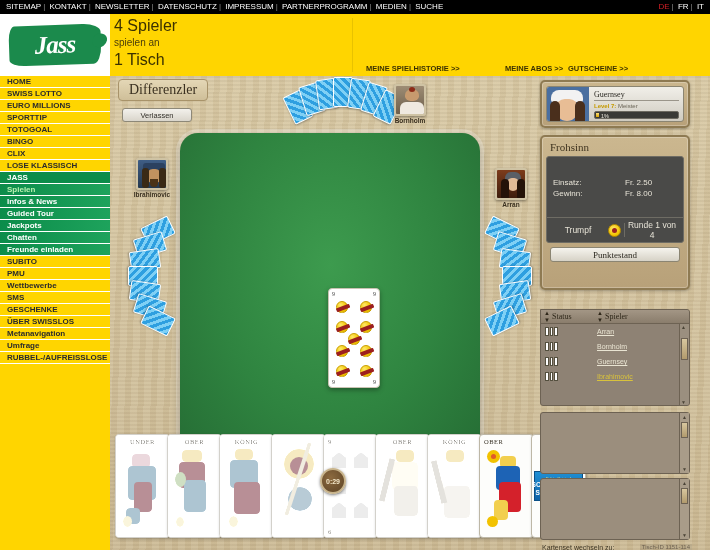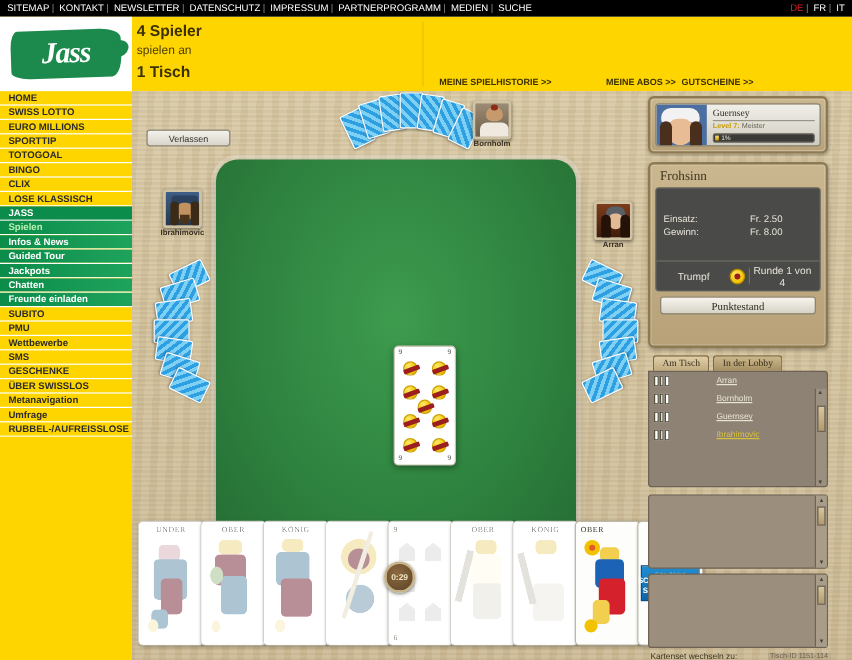--- a/index.html
+++ b/index.html
@@ -40,21 +40,21 @@
     content:""; position:absolute; right:-6px; top:10px; width:14px; height:14px;
     background:#1b8a4c; border-radius:50% 40% 60% 30%; transform:rotate(12deg);
   }
   .logo-text {
     font-family:"Liberation Serif", serif; font-style:italic; font-weight:bold;
     color:#fff; font-size:25px; letter-spacing:-1px; position:relative; z-index:2;
   }
   .hdr-title {
     position:absolute; left:114px; top:2px; width:230px; color:#4a3d0a;
   }
-  .hdr-title .big { font-size:13px; font-weight:bold; color:#3b3100; line-height:20px;}
+  .hdr-title .big { font-size:16px; font-weight:normal; color:#3b3100; line-height:20px;}
   .hdr-title .small { font-size:10px; color:#4a3d0a; line-height:14px;}
   .hdr-divider {
     position:absolute; left:352px; top:4px; width:1px; height:54px; background:#e8c200;
   }
   .hdr-nav {
     position:absolute; left:360px; top:50px; width:350px; height:28px;
     font-size:7.5px; font-weight:bold; color:#3b3100;
   }
   .hdr-nav a { color:#3b3100; text-decoration:none; position:absolute; white-space:nowrap;}
   .hn-r1 { top:0; } .hn-r2 { top:11px; }
@@ -416,20 +416,21 @@
       <div class="sb-item">Metanavigation</div>
       <div class="sb-item">Umfrage</div>
       <div class="sb-item">RUBBEL-/AUFREISSLOSE</div>
       <div class="sb-rest" style="height: 180px;"></div>
     </div>
 
   <div class="game">
 
     <div class="felt"></div>
 
+    <div class="title-plate">Differenzler</div>
     <div class="leave-btn">Verlassen</div>
 
     <div class="fan" style="left:178px; top:0px; width:110px; height:46px;">
       <span style="left:0px;  top:16px; transform:rotate(-26deg);"></span>
       <span style="left:14px; top:8px;  transform:rotate(-17deg);"></span>
       <span style="left:29px; top:3px;  transform:rotate(-8deg);"></span>
       <span style="left:45px; top:1px;  transform:rotate(0deg);"></span>
       <span style="left:61px; top:3px;  transform:rotate(8deg);"></span>
       <span style="left:76px; top:8px;  transform:rotate(17deg);"></span>
       <span style="left:90px; top:16px; transform:rotate(26deg);"></span>
@@ -645,25 +646,31 @@
             <span class="tl">Trumpf</span>
             <i class="trump-icon"></i>
             <span class="vline"></span>
             <span class="tl">Runde 1 von 4</span>
           </div>
         </div>
         <div class="sp-btn">Punktestand</div>
       </div>
 
       <div class="pl-panel">
-        <div class="pl-tabs">
-          <div class="pl-tab active">Am Tisch</div>
-          <div class="pl-tab">In der Lobby</div>
-        </div>
         <div class="pl-box">
+          <div class="pl-head">
+            <div class="c1">
+              <span class="sortarrow">▲<br>▼</span>
+              <span>Status</span>
+            </div>
+            <div class="c2">
+              <span class="sortarrow">▲<br>▼</span>
+              <span>Spieler</span>
+            </div>
+          </div>
           <div id="player-rows">
               <div class="pl-row">
                 <div class="status-bars">
                   <i></i>
                   <i></i>
                   <i></i>
                 </div>
                 <span class="pl-name">Arran</span>
               </div>
               <div class="pl-row">

